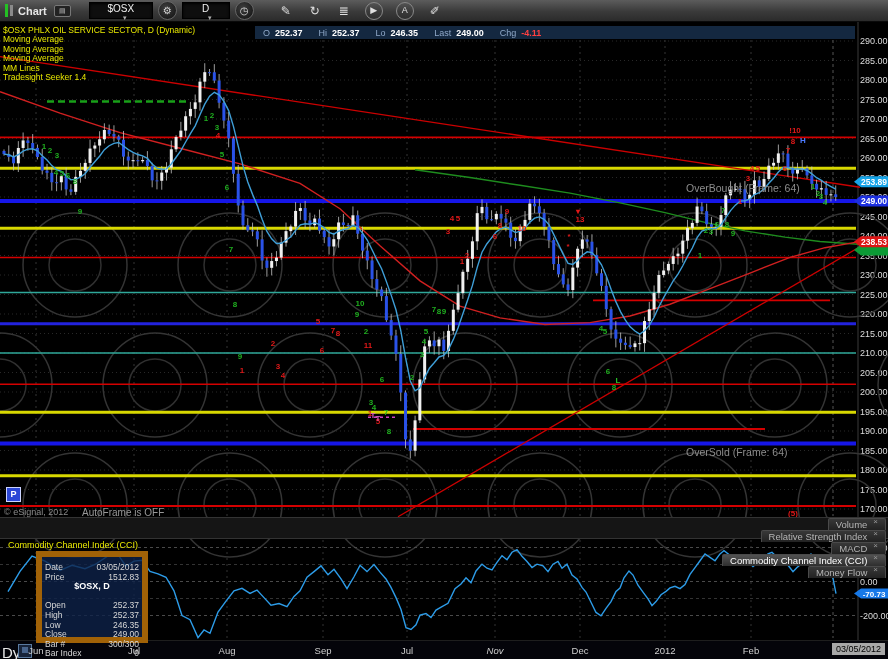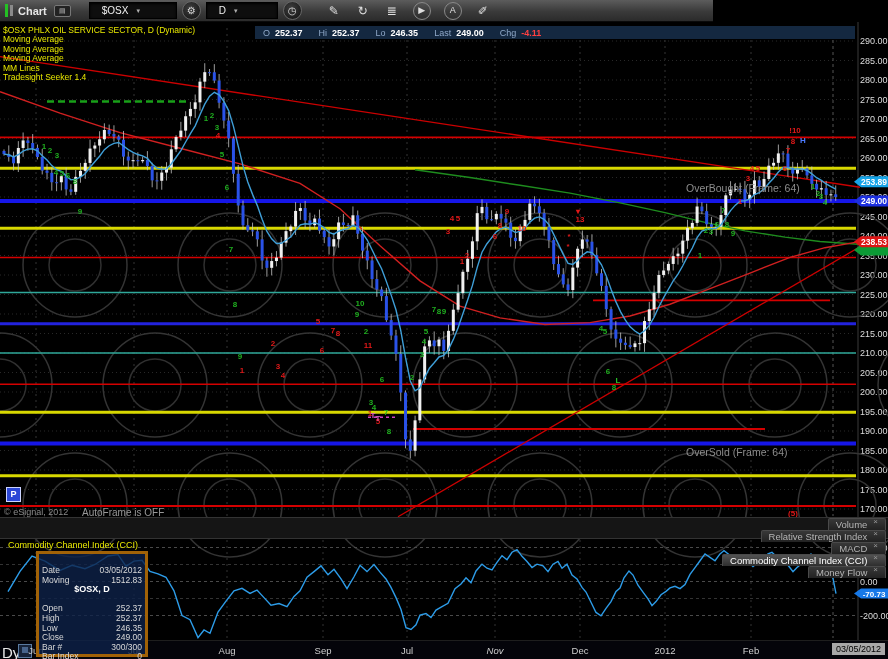--- a/index.html
+++ b/index.html
@@ -1,26 +1,26 @@
 <!DOCTYPE html>
 <html><head>
 <meta charset="utf-8">
 <style>
   html,body{margin:0;padding:0;background:#000;}
   body{width:888px;height:659px;overflow:hidden;font-family:"Liberation Sans",sans-serif;}
   #app{position:relative;width:888px;height:659px;background:#000;}
   svg{position:absolute;left:0;top:0;}
   
-  .toolbar{position:absolute;top:0;left:0;width:713px;height:22px;background:linear-gradient(#5c5c5c,#3a3a3a 55%,#2b2b2b);border-bottom:1px solid #0a0a0a;display:flex;align-items:center;gap:5px;padding:0 5px;box-sizing:border-box;z-index:10;}
+  .toolbar{position:absolute;top:0;left:0;width:888px;height:22px;background:linear-gradient(#5c5c5c,#3a3a3a 55%,#2b2b2b);border-bottom:1px solid #0a0a0a;display:flex;align-items:center;gap:5px;padding:0 5px;box-sizing:border-box;z-index:10;}
   .win-bars{display:flex;gap:2px;align-items:center;height:14px;}
   .win-bars i{display:block;width:3px;height:13px;background:#24c024;}
   .win-bars i+i{background:#8a8a8a;height:11px;}
   .tb-title{color:#e6e6e6;font-size:11px;font-weight:bold;margin-right:2px;}
   .tb-badge{width:15px;height:10px;background:#222;border:1px solid #777;border-radius:2px;color:#aaa;font-size:7px;line-height:9px;text-align:center;}
-  .combo{display:flex;align-items:center;background:#0e0e0e;border:1px solid #000;box-shadow:inset 0 1px 3px #000;height:15px;color:#f0f0f0;font-size:10px;padding:0 12px;}
+  .combo{display:flex;align-items:center;background:#0e0e0e;border:1px solid #000;box-shadow:inset 0 1px 3px #000;height:15px;color:#f0f0f0;font-size:10px;padding:0 0;flex-direction:column;}
   .combo .arrow{color:#b0b0b0;font-size:7px;margin-left:8px;}
   .combo.symbol{width:62px;}
   .combo.interval{width:46px;}
   .circle-btn{width:17px;height:17px;border-radius:50%;background:radial-gradient(circle at 40% 35%,#3d3d3d,#101010);border:1px solid #666;color:#d8d8d8;font-size:10px;display:flex;align-items:center;justify-content:center;}
   .tool-icon{color:#e0e0e0;font-size:12px;width:24px;text-align:center;}
   .tool-icon.circled{width:16px;height:16px;border-radius:50%;border:1px solid #888;font-size:9px;line-height:15px;margin:0 4px;}
   
   #legend{position:absolute;left:3px;top:26px;z-index:2;color:#e8e800;font-size:8.5px;line-height:9.4px;}
   #quote-bar{position:absolute;left:255px;top:26px;width:600px;height:13px;background:#142840;z-index:2;display:flex;align-items:center;font-size:9px;padding:0 8px;box-sizing:border-box;}
   .q-label{color:#8fa8c8;margin-right:5px;}
@@ -28,21 +28,21 @@
   .q-chg{color:#ff4040;}
   
   #p-badge{position:absolute;left:6px;top:487px;width:13px;height:13px;background:#2b47d6;border:1px solid #ccd4ff;color:#fff;font-size:9px;font-weight:bold;text-align:center;line-height:12px;z-index:2;}
   
   #tabstrip{position:absolute;left:0;top:517px;width:888px;height:21px;background:#151515;border-top:1px solid #333;display:flex;align-items:flex-end;padding-left:3px;box-sizing:border-box;z-index:5;flex-direction:column;}
   .tab{height:16px;background:linear-gradient(#383838,#222);border:1px solid #4a4a4a;border-bottom:none;color:#b5b5b5;font-size:9.5px;display:flex;align-items:center;padding:0 7px;margin-right:2px;border-radius:2px 2px 0 0;white-space:nowrap;}
   .tab.active{background:linear-gradient(#525252,#2e2e2e);color:#fff;height:19px;}
   .tab .x{color:#999;font-size:8px;margin-left:6px;position:relative;top:-3px;}
   
   #cci-header{position:absolute;left:8px;top:540px;color:#e8e800;font-size:9px;z-index:6;}
-  #datawin{position:absolute;left:36px;top:551px;width:112px;height:106px;background:rgba(14,34,72,0.8);border:3px solid #a16207;z-index:7;font-size:8.5px;color:#d8d8d8;padding:12px 3px;box-sizing:border-box;}
+  #datawin{position:absolute;left:36px;top:551px;width:112px;height:92px;background:rgba(14,34,72,0.8);border:6px solid #a16207;z-index:7;font-size:8.5px;color:#d8d8d8;padding:6px 3px;box-sizing:border-box;}
   .dw-row{display:flex;justify-content:space-between;height:9.6px;line-height:9.6px;overflow:hidden;}
   .dw-sym{justify-content:center;font-weight:bold;color:#fff;font-size:9px;}
   .dw-footer{font-weight:bold;color:#fff;}
   
   #statusbar{position:absolute;left:0;top:640px;width:888px;height:19px;background:#04040a;border-top:1px solid #1e1e1e;z-index:5;}
   #statusbar .left-label{position:absolute;left:2px;top:3px;color:#e8e8e8;font-size:15px;}
   #statusbar .pin{position:absolute;left:18px;top:3px;width:12px;height:12px;background:#18243a;border:1px solid #5a7aa0;}
   #statusbar .pin i{display:block;width:6px;height:6px;margin:2px auto;background:#48648c;}
   #statusbar .month{position:absolute;top:4px;width:34px;text-align:center;color:#cfcfcf;font-size:9.5px;}
   #statusbar .datebox{position:absolute;right:3px;top:2px;background:#a8a8a8;color:#000;font-size:9px;padding:1px 4px;}
@@ -726,21 +726,21 @@
       <path d="M854,55.524100000000004 L861,50.524100000000004 L888,50.524100000000004 L888,60.524100000000004 L861,60.524100000000004 Z" fill="#1779e8"></path>
       <text x="874" y="58.524100000000004" fill="#fff" font-size="8px" font-weight="bold" text-anchor="middle">-70.73</text>
     </svg>
   <div id="cci-header">Commodity Channel Index (CCI)</div>
   <div id="datawin">
       <div class="dw-row">
         <span>Date</span>
         <span>03/05/2012</span>
       </div>
       <div class="dw-row">
-        <span>Moving</span>
+        <span>Price</span>
         <span>1512.83</span>
       </div>
       <div class="dw-row dw-sym">$OSX, D</div>
       <div class="dw-row"></div>
       <div class="dw-row">
         <span>Open</span>
         <span>252.37</span>
       </div>
       <div class="dw-row">
         <span>High</span>

